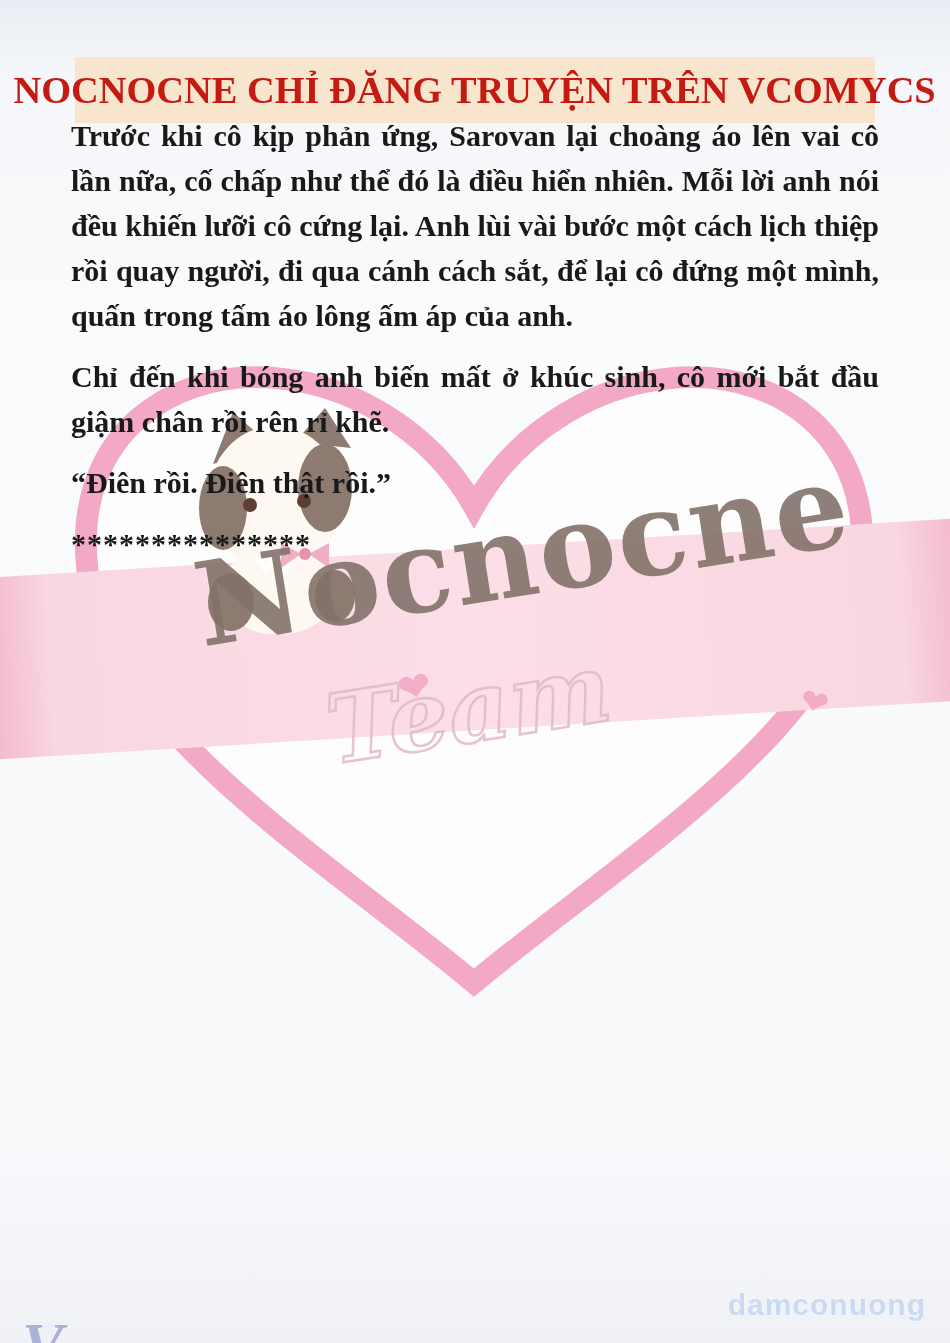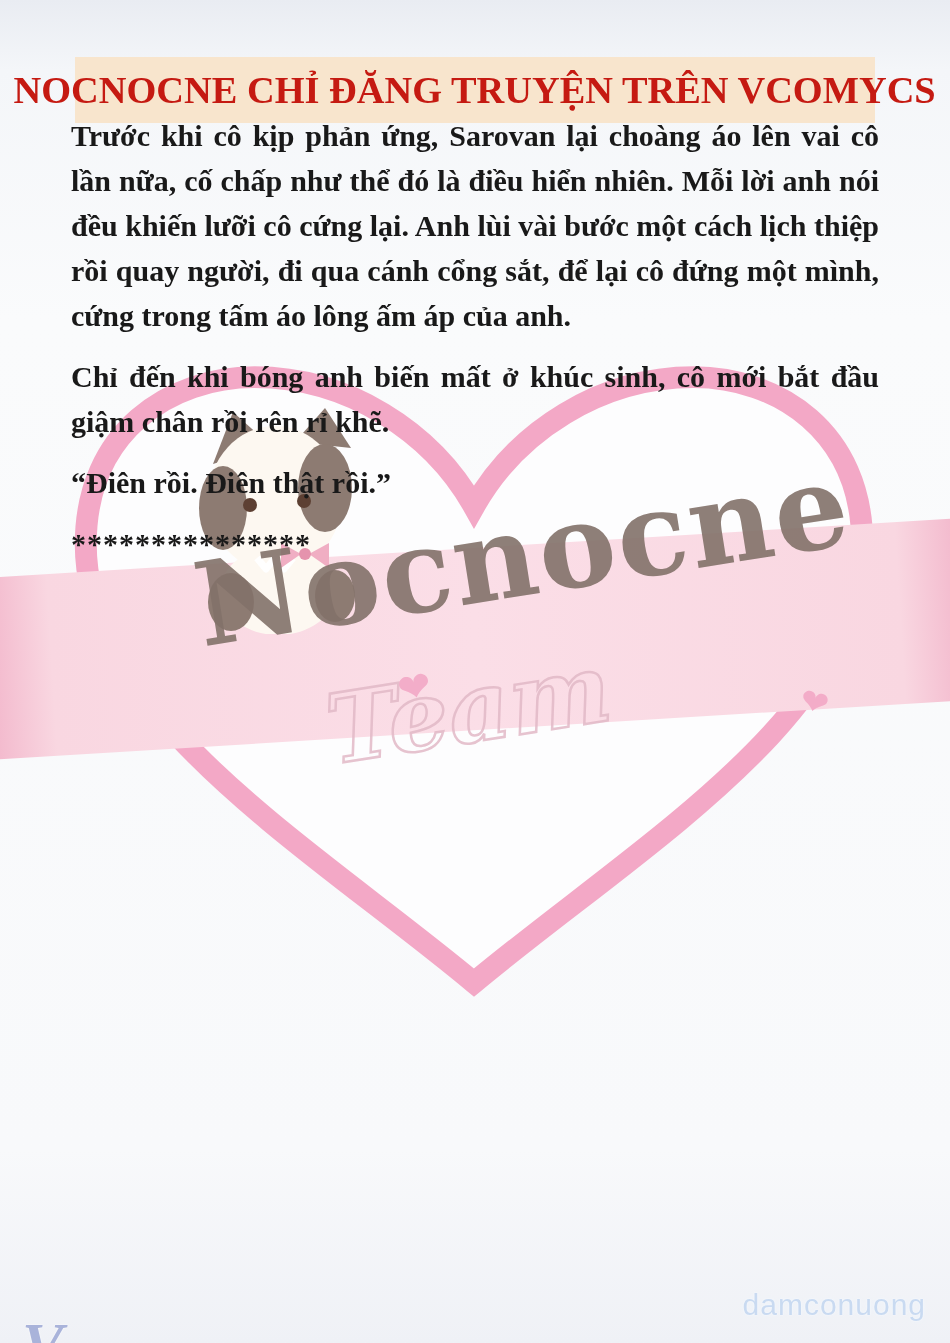--- a/index.html
+++ b/index.html
@@ -41,21 +41,21 @@
   .content p{margin:0 0 16px 0;font-size:30px;line-height:45px;font-weight:bold;
     color:var(--body-text);text-align:justify;}
   .content p.divider{text-align:left;letter-spacing:1px;}
 
   
   .logo{position:absolute;left:22px;top:1272px;z-index:3;font-style:italic;font-weight:bold;
     font-size:30px;color:var(--logo-blue);letter-spacing:1px;
     text-shadow:0 0 2px #ffffff;white-space:nowrap;margin-top:37px;}
   .logo::first-letter{font-size:62px;}
   .credit{position:absolute;right:24px;top:1288px;z-index:3;font-family:"Liberation Sans",sans-serif;
-    font-weight:normal;font-size:30px;color:var(--credit-blue);letter-spacing:1px;
+    font-weight:bold;font-size:30px;color:var(--credit-blue);letter-spacing:1px;
     text-shadow:0 0 5px #eef4fc,0 0 2px #ffffff;}
 </style>
 </head>
 <body>
 
 <div class="page">
 
   <svg class="wm heart-svg" viewBox="0 0 200 160" preserveAspectRatio="none">
     <path d="M100 152 C62 120 8 88 8 47 C8 20 28 7 48 7 C70 7 90 20 100 38 C110 20 130 7 152 7 C172 7 192 20 192 47 C192 88 138 120 100 152 Z" fill="#fdfdfe" fill-opacity="0.92" stroke="var(--heart-pink)" stroke-width="5.2"></path>
   </svg>
@@ -82,21 +82,21 @@
   <div class="wm team-name">Nocnocne</div>
   <div class="wm team-word">Team</div>
   <div class="wm mini-heart h1">❤</div>
   <div class="wm mini-heart h2">❤</div>
 
   <div class="header-band">
     <span>NOCNOCNE CHỈ ĐĂNG TRUYỆN TRÊN VCOMYCS</span>
   </div>
 
   <div class="content">
-    <p>Trước khi cô kịp phản ứng, Sarovan lại choàng áo lên vai cô lần nữa, cố chấp như thể đó là điều hiển nhiên. Mỗi lời anh nói đều khiến lưỡi cô cứng lại. Anh lùi vài bước một cách lịch thiệp rồi quay người, đi qua cánh cổng sắt, để lại cô đứng một mình, cứng trong tấm áo lông ấm áp của anh.</p>
+    <p>Trước khi cô kịp phản ứng, Sarovan lại choàng áo lên vai cô lần nữa, cố chấp như thể đó là điều hiển nhiên. Mỗi lời anh nói đều khiến lưỡi cô cứng lại. Anh lùi vài bước một cách lịch thiệp rồi quay người, đi qua cánh cách sắt, để lại cô đứng một mình, quấn trong tấm áo lông ấm áp của anh.</p>
     <p>Chỉ đến khi bóng anh biến mất ở khúc sinh, cô mới bắt đầu giậm chân rồi rên rỉ khẽ.</p>
     <p>“Điên rồi. Điên thật rồi.”</p>
     <p class="divider">***************</p>
   </div>
 
   <div class="logo">Vcomycs</div>
   <div class="credit">damconuong</div>
 
 </div>
 

